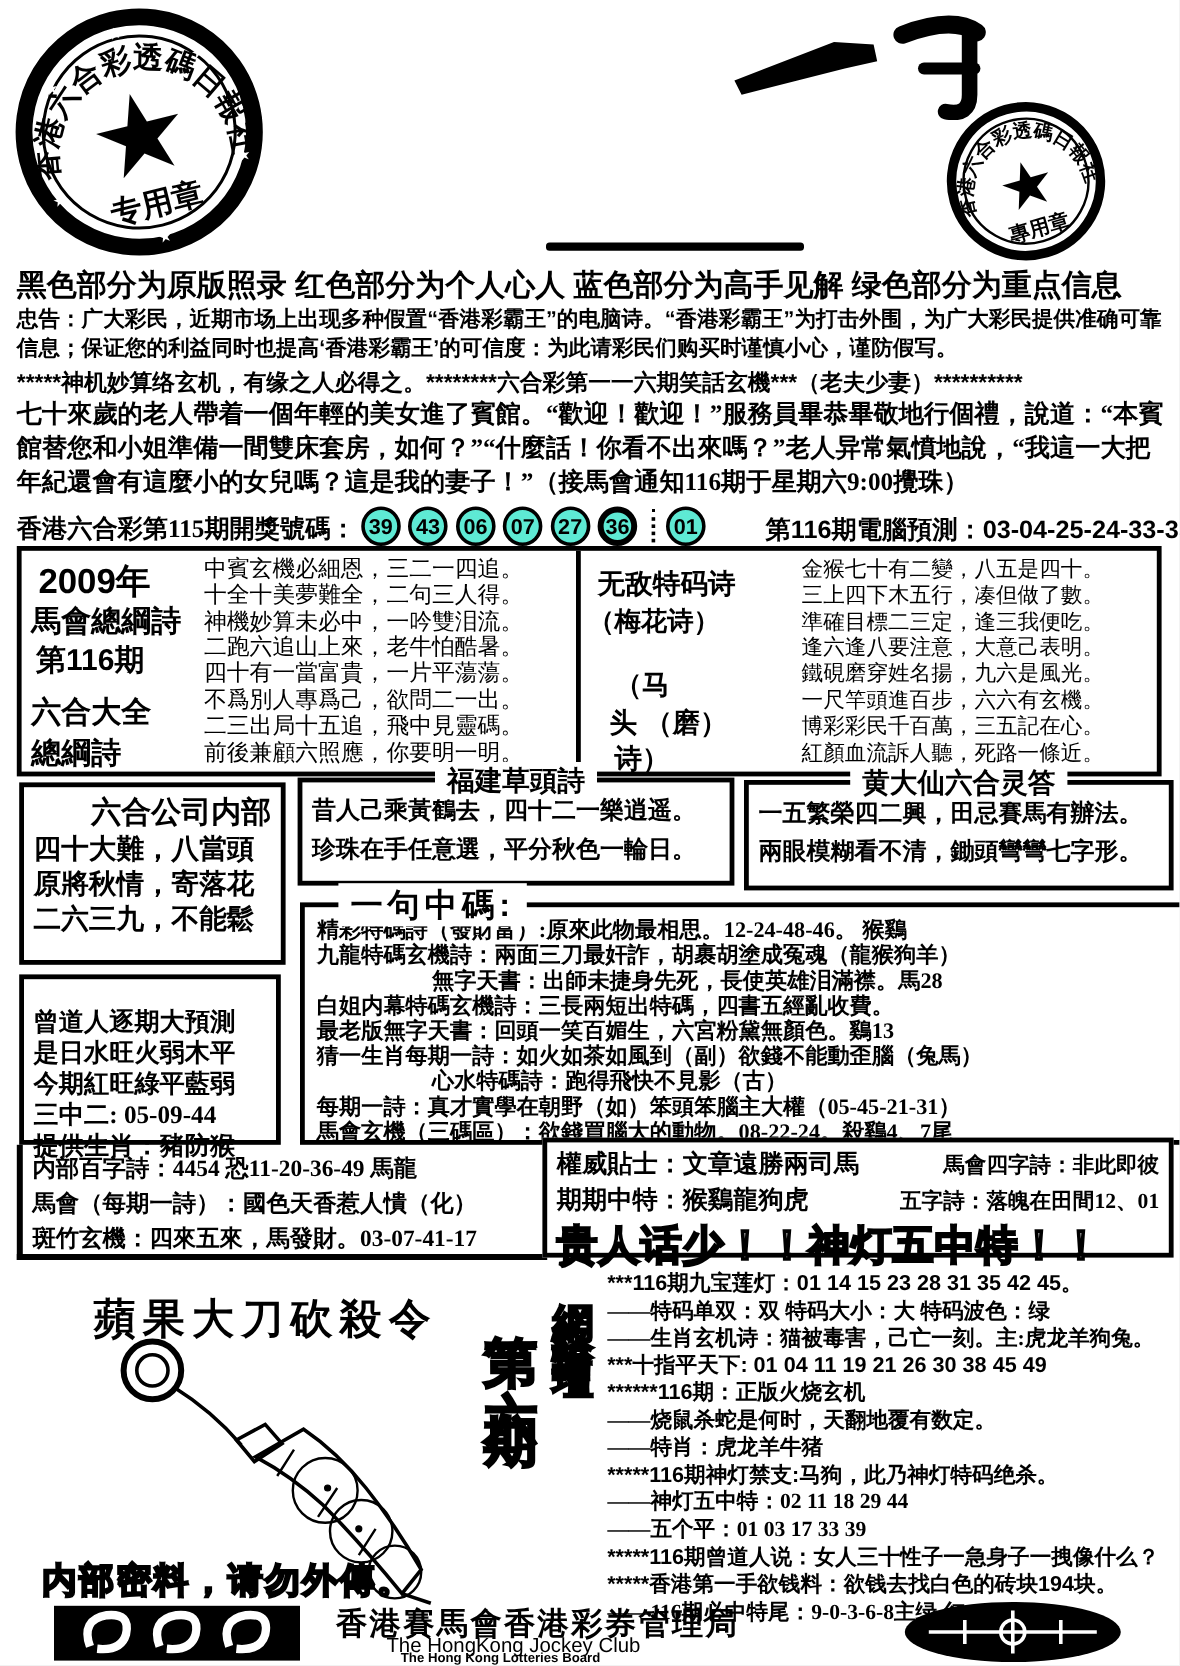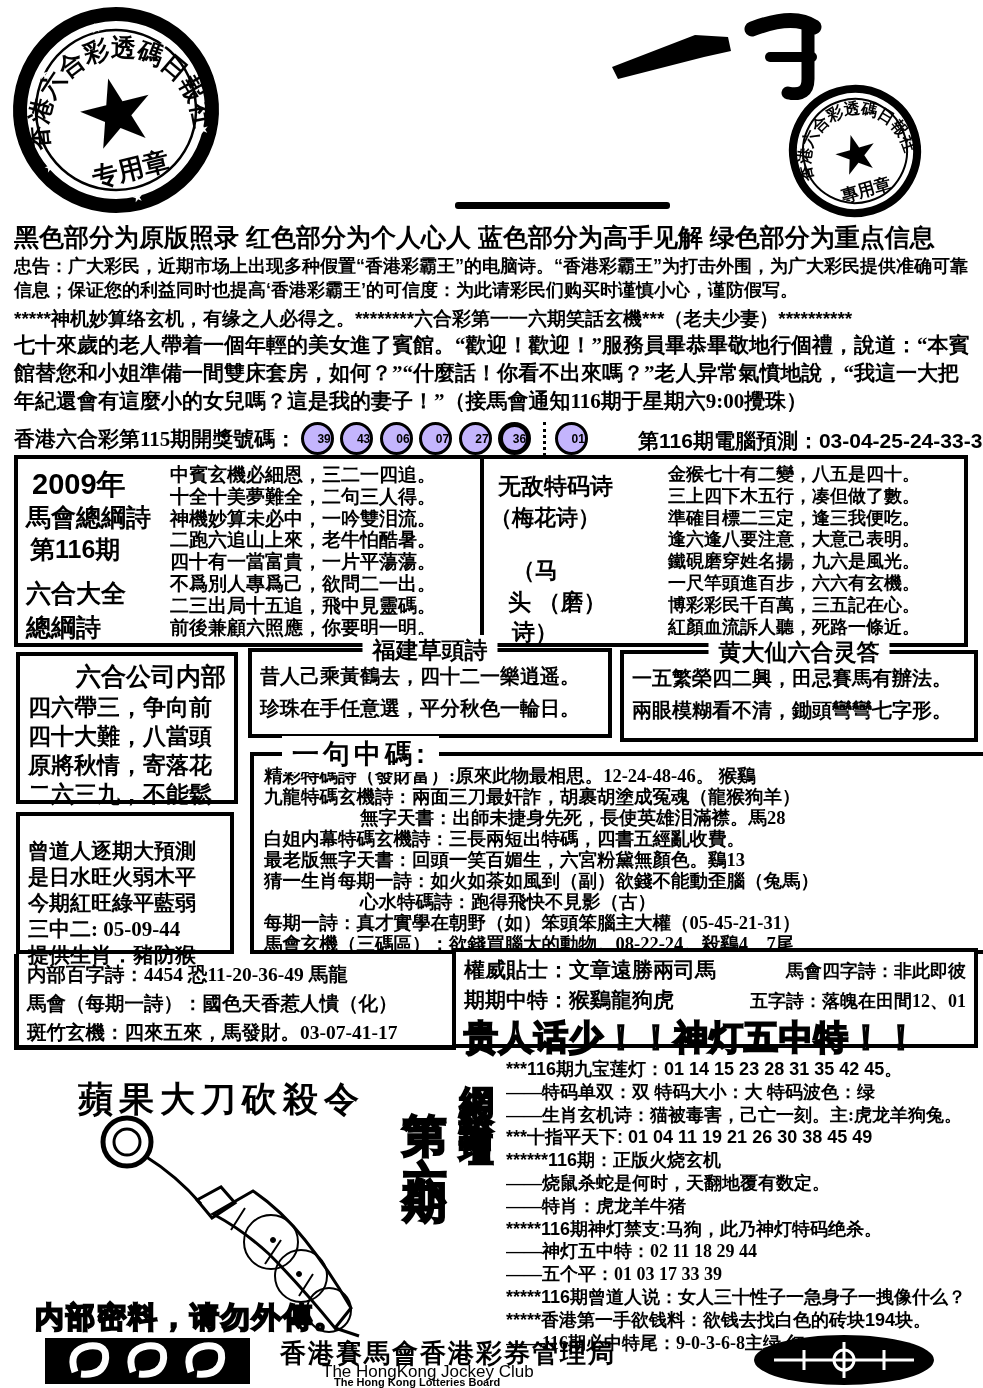--- a/index.html
+++ b/index.html
@@ -9,24 +9,24 @@
   .abs { position:absolute; }
   .b { font-weight:bold; }
   .serif { font-family:"Liberation Serif","DejaVu Serif",serif; }
   .nowrap { white-space:nowrap; }
   .outline { color:#fff; -webkit-text-stroke:2px #000; font-weight:bold; }
   .vert { writing-mode:vertical-rl; text-orientation:upright; }
   .box { position:absolute; border:4px solid #000; background:#fff; }
   .boxtitle { position:absolute; top:-17px; background:#fff; padding:0 10px; font-weight:bold; white-space:nowrap; }
   .center-title { left:50%; transform:translateX(-50%); }
   .num-circle { display:inline-block; width:33px; height:33px; border:3px solid #000; border-radius:50%;
-                text-align:right; line-height:28px; font-weight:bold; font-size:12px; margin-right:2px; background:#c4b5fd; }
+                text-align:center; line-height:28px; font-weight:bold; font-size:18px; margin-right:2px; background:#5eead4; }
   .num-circle.heavy { border-width:5px; line-height:24px; }
   .num-divider { display:inline-block; height:34px; border-left:3px dotted #000; margin:0 5px; vertical-align:middle; }
-  .poemline { white-space:nowrap; font-weight:bold; }
+  .poemline { white-space:nowrap; font-weight:normal; }
   .tip-line { white-space:nowrap; font-weight:bold; font-size:18px; line-height:22.8px; }
   .indent { padding-left:96px; }
 </style>
 </head>
 <body>
 
 <div class="page">
 
   <svg class="abs" style="left:10px;top:4px;transform:rotate(-14deg)" width="212" height="212" viewBox="0 0 212 212">
     <circle cx="106" cy="106" r="96" fill="none" stroke="#000" stroke-width="14"></circle>
@@ -126,21 +126,20 @@
       <div class="poemline">逢六逢八要注意，大意己表明。</div>
       <div class="poemline">鐵硯磨穿姓名揚，九六是風光。</div>
       <div class="poemline">一尺竿頭進百步，六六有玄機。</div>
       <div class="poemline">博彩彩民千百萬，三五記在心。</div>
       <div class="poemline">紅顏血流訴人聽，死路一條近。</div>
     </div>
   </div>
 
   <div class="box" style="left:16px;top:652px;width:222px;height:152px;padding:4px 8px">
     <div class="b nowrap" style="font-size:25px;text-align:right">六合公司内部</div>
-    <div class="b nowrap serif" style="font-size:23px;line-height:29px">四六帶三，争向前</div>
     <div class="b nowrap serif" style="font-size:23px;line-height:29px">四十大難，八當頭</div>
     <div class="b nowrap serif" style="font-size:23px;line-height:29px">原將秋情，寄落花</div>
     <div class="b nowrap serif" style="font-size:23px;line-height:29px">二六三九，不能鬆</div>
   </div>
 
   <div class="box" style="left:248px;top:648px;width:364px;height:90px;padding:8px 8px 0">
     <div class="boxtitle center-title" style="font-size:23px">福建草頭詩</div>
     <div class="b nowrap serif" style="font-size:20px;line-height:32px">昔人己乘黃鶴去，四十二一樂逍遥。</div>
     <div class="b nowrap serif" style="font-size:20px;line-height:32px">珍珠在手任意選，平分秋色一輪日。</div>
   </div>

